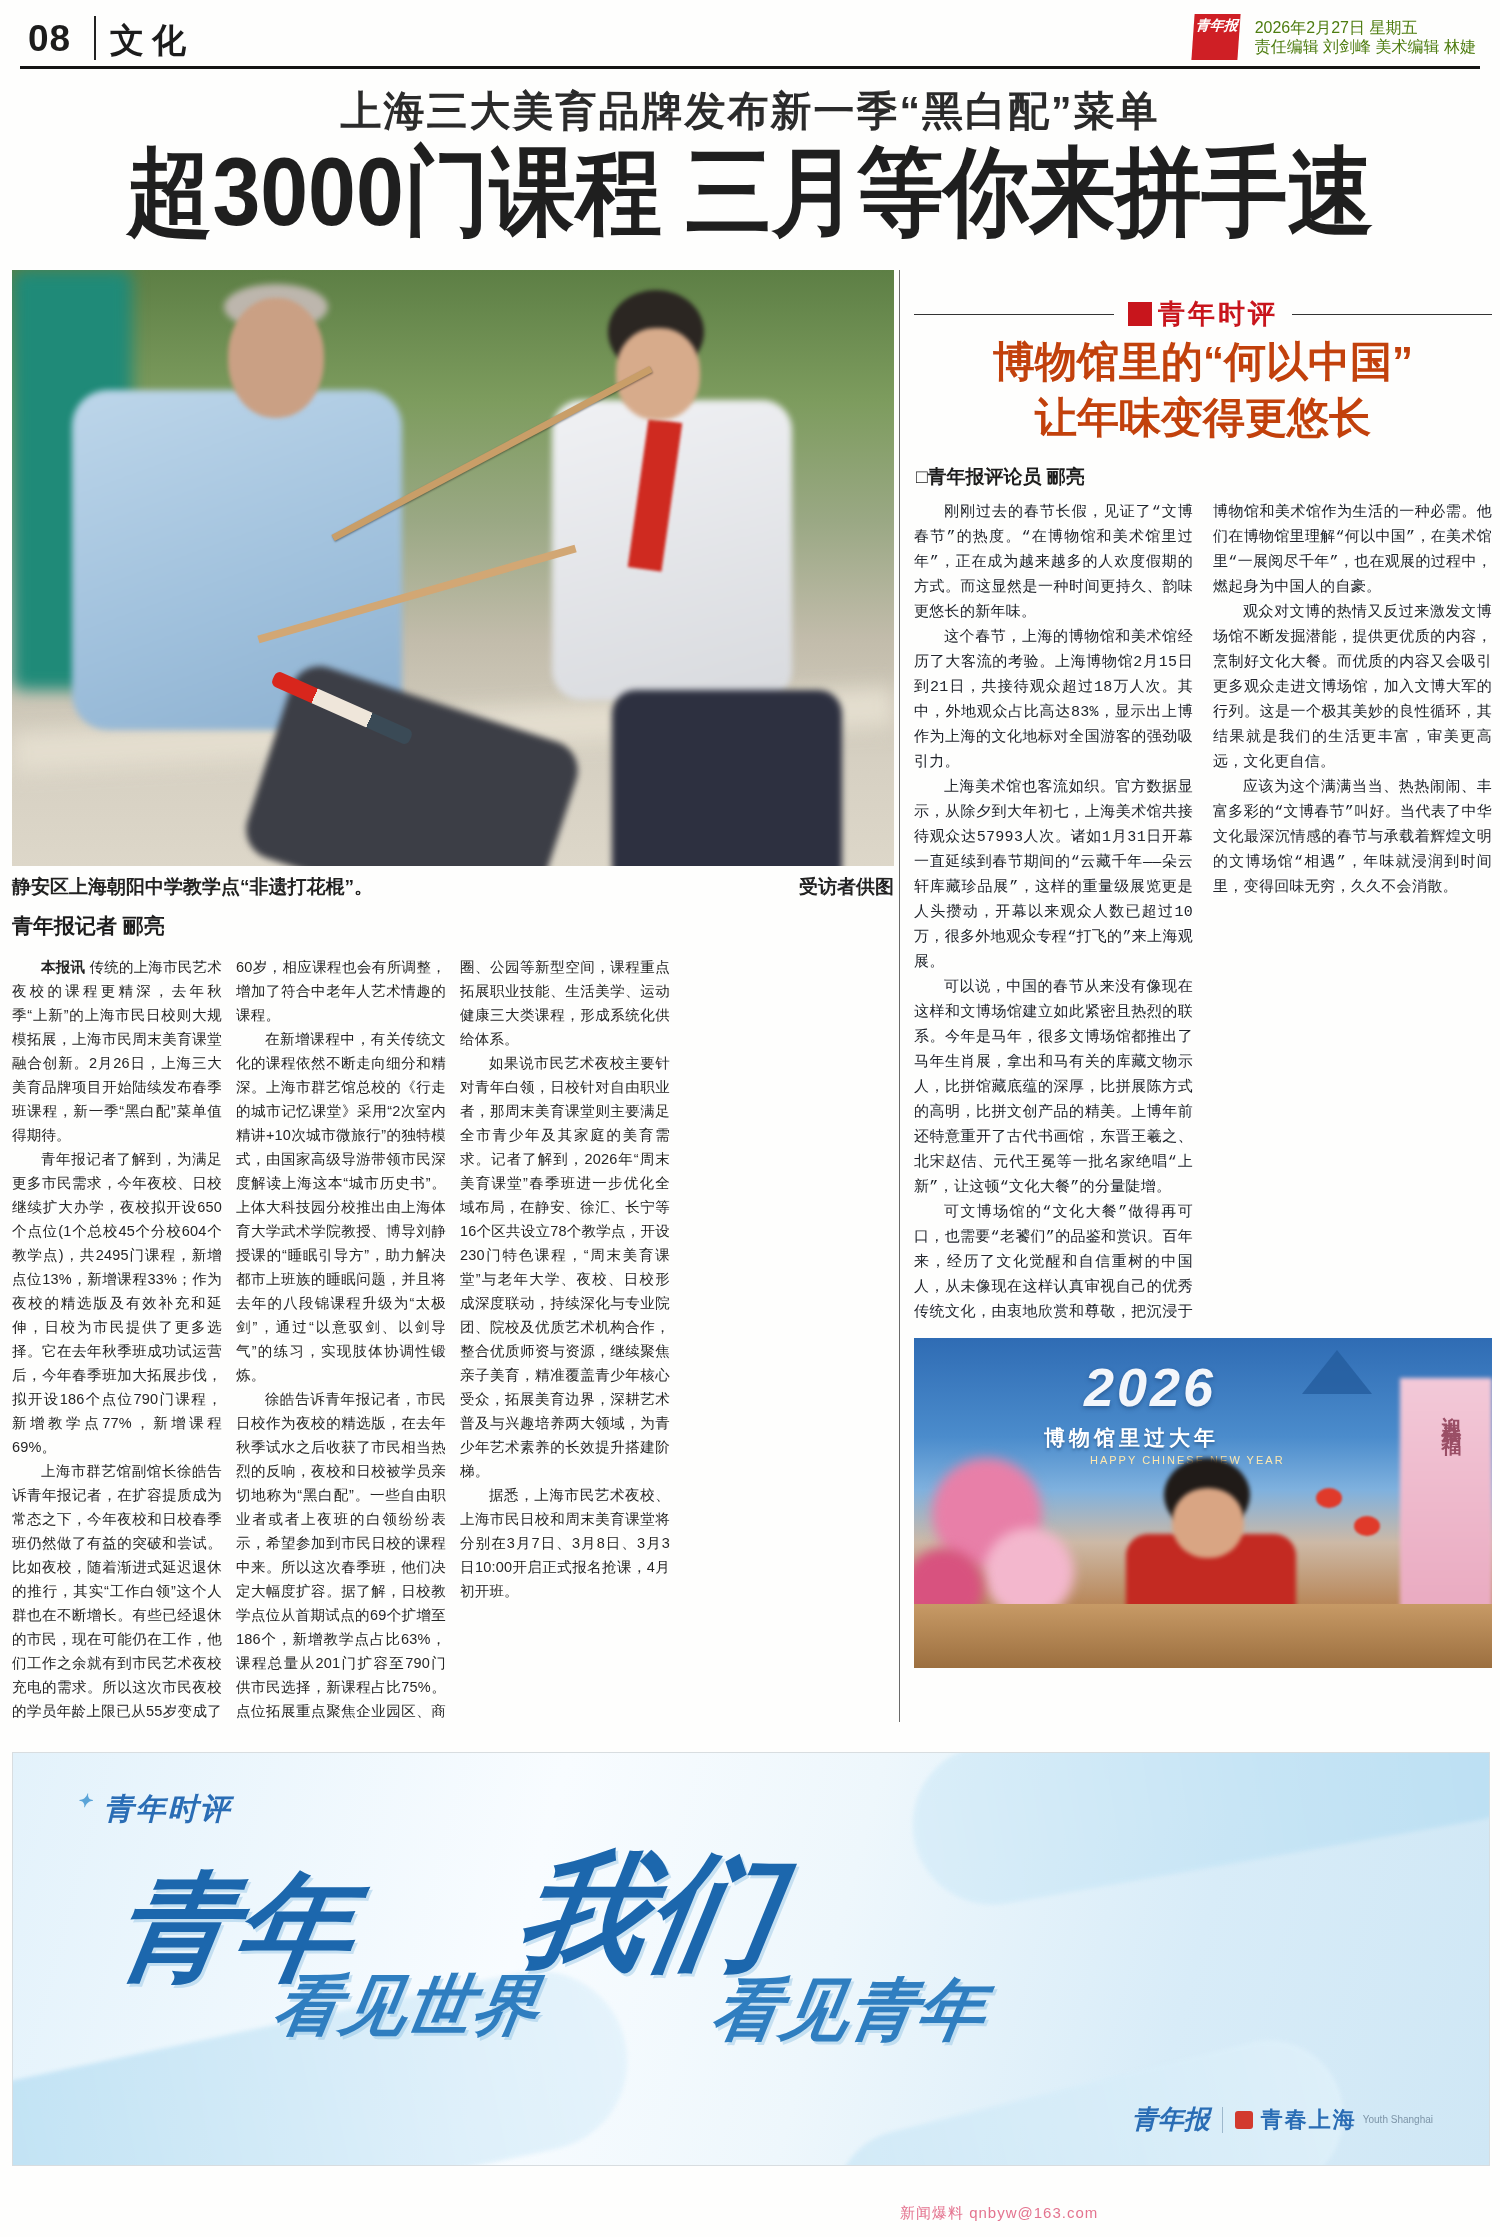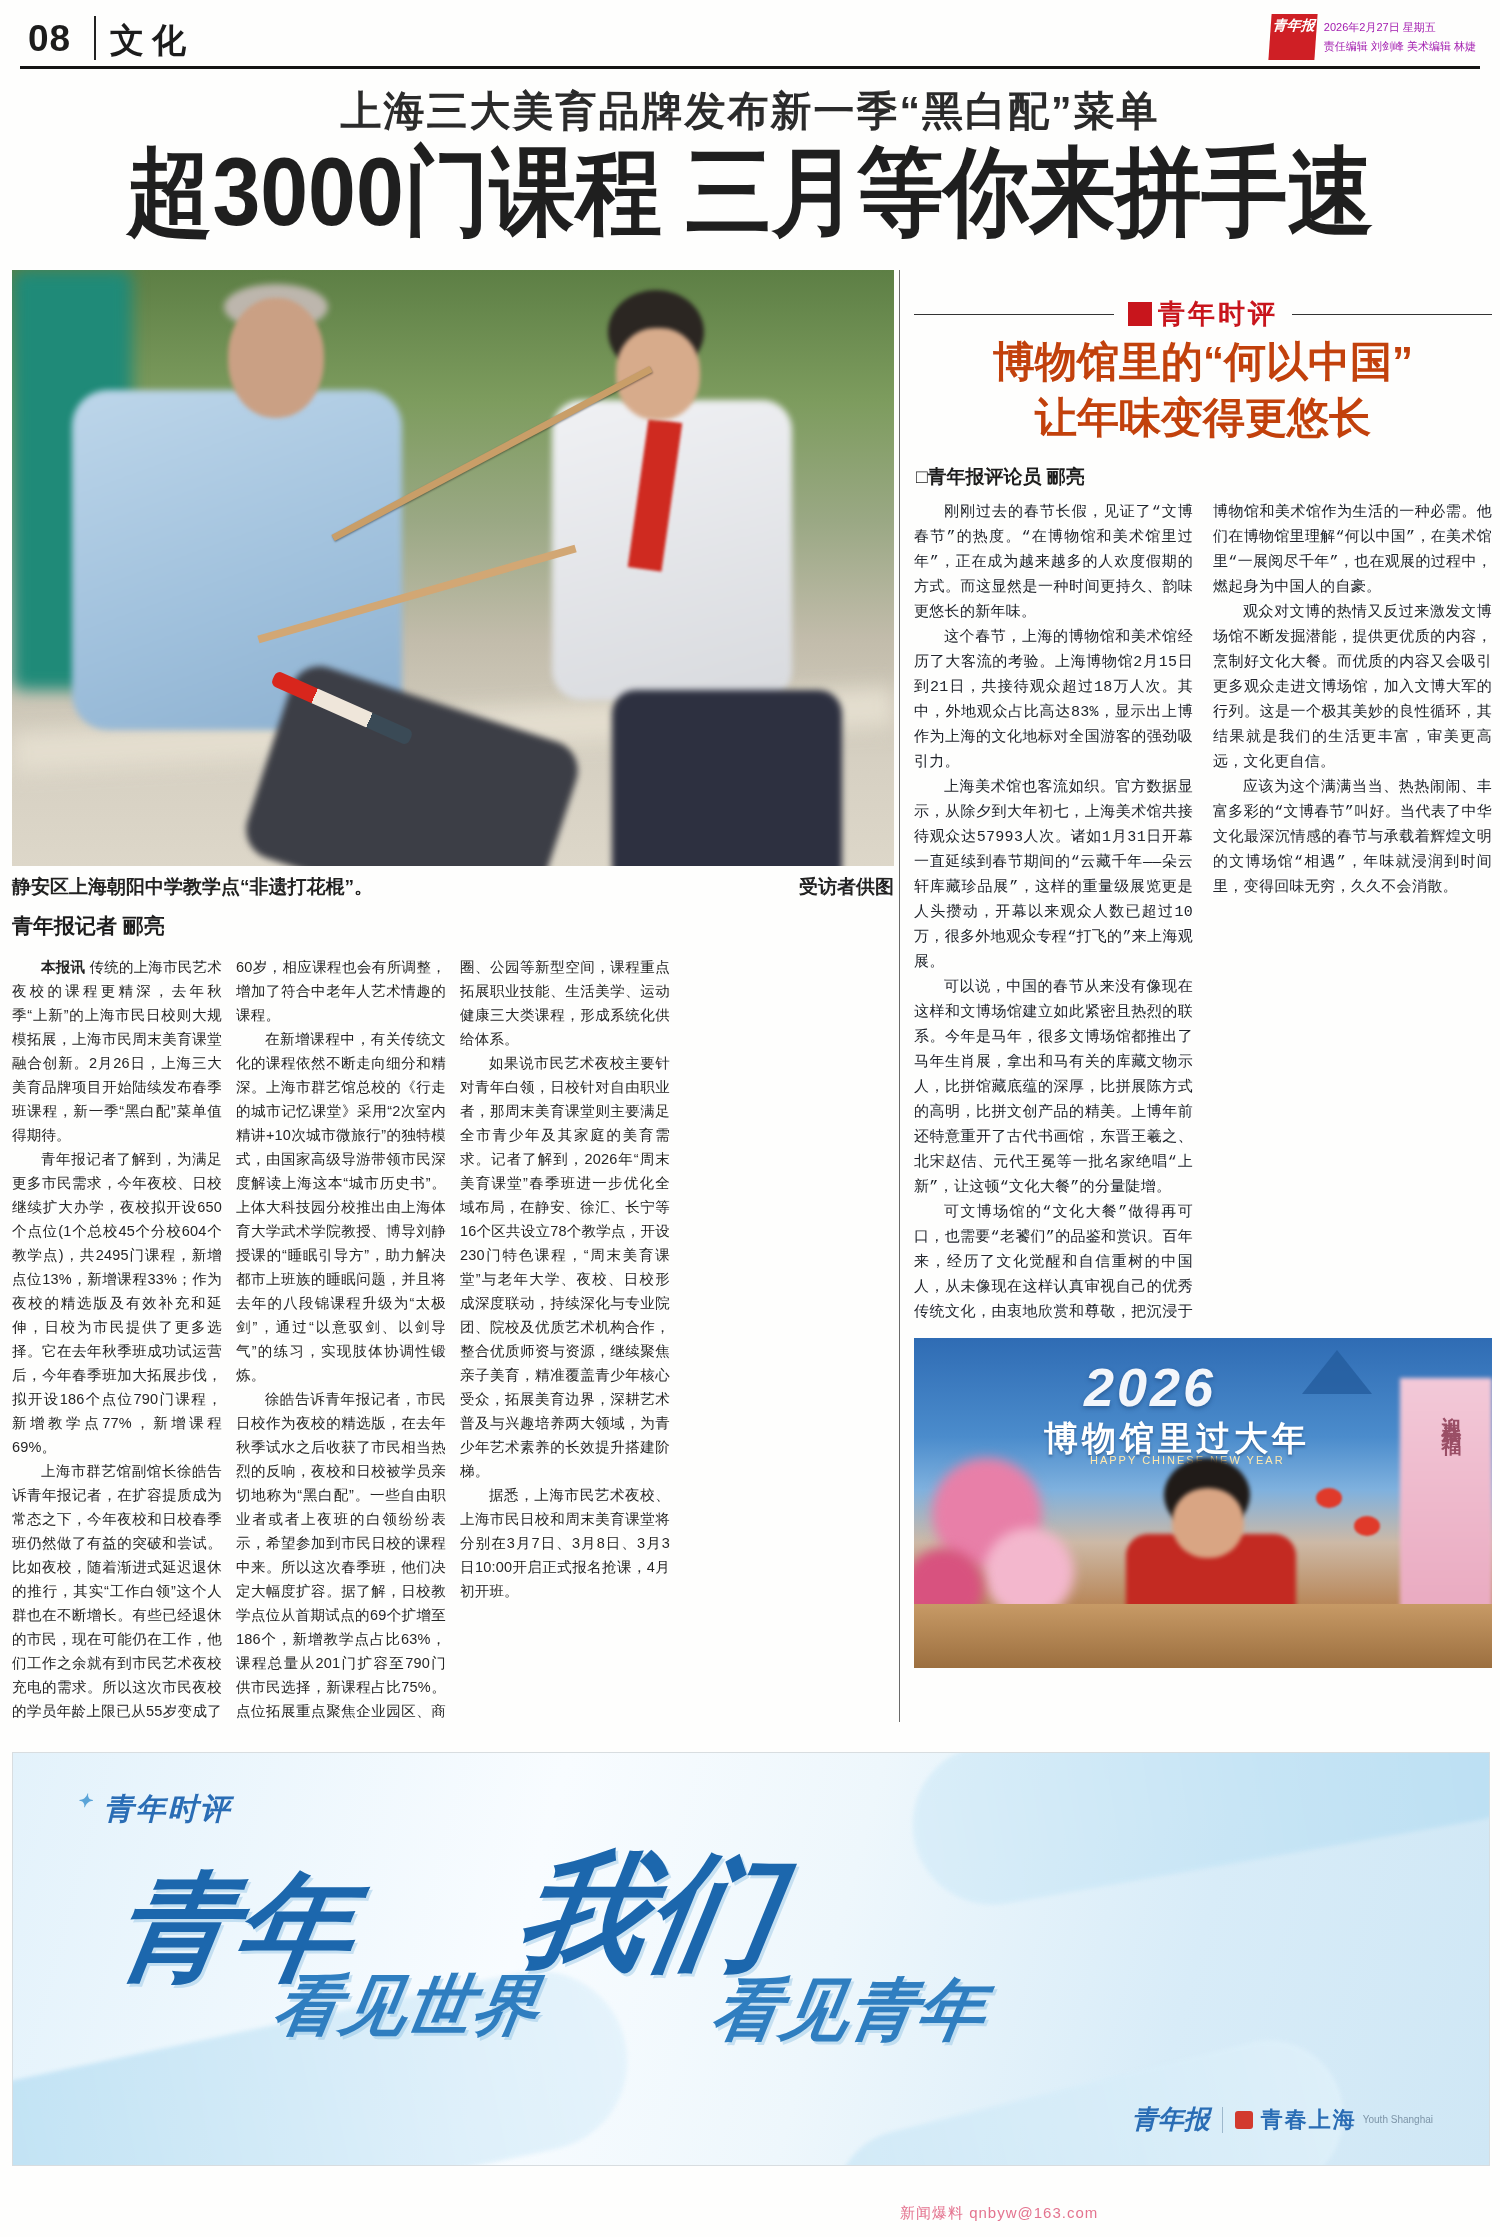--- a/index.html
+++ b/index.html
@@ -7,21 +7,21 @@
         font-family:"Liberation Sans",sans-serif;color:#1c1c1c;overflow:hidden;}
   
   .header{position:absolute;top:14px;left:20px;right:20px;height:50px;}
   .pageno{position:absolute;left:8px;top:4px;font-size:37px;font-weight:900;letter-spacing:1px;}
   .sec-sep{position:absolute;left:74px;top:2px;width:2px;height:44px;background:#222;}
   .section{position:absolute;left:90px;top:4px;font-size:34px;font-weight:700;letter-spacing:8px;}
   .mast{position:absolute;right:4px;top:0;display:flex;align-items:flex-start;}
   .mast-logo{width:46px;height:46px;background:#cf1f25;color:#fff;font-family:"Liberation Serif",serif;
              font-style:italic;font-weight:700;font-size:14px;line-height:15px;text-align:center;
              padding-top:4px;box-sizing:border-box;transform:skewX(-4deg);}
-  .mast-info{margin-left:8px;font-size:11px;color:#a21caf;line-height:19px;padding-top:4px;}
+  .mast-info{margin-left:16px;font-size:16px;color:#4d7c0f;line-height:19px;padding-top:4px;}
   .head-rule{position:absolute;top:66px;left:20px;right:20px;height:3px;background:#141414;}
   
   .kicker{position:absolute;top:84px;left:0;width:100%;text-align:center;font-size:41px;
           font-weight:700;letter-spacing:2px;color:#2b2b2b;}
   .headline{position:absolute;top:128px;left:0;width:100%;text-align:center;font-size:86px;
             font-weight:900;letter-spacing:0px;color:#1f1f1f;transform:scale(1.0,1.12);
             transform-origin:top center;white-space:nowrap;}
   
   .main-photo{position:absolute;left:12px;top:270px;width:882px;height:596px;overflow:hidden;
               background:linear-gradient(180deg,#5d7f45 0%,#7d9c5e 22%,#9aa884 42%,#c2bcab 62%,#d6d0c2 82%,#ddd7c9 100%);}
@@ -60,21 +60,21 @@
   .comm-byline{position:absolute;top:194px;left:2px;font-size:19px;font-weight:700;}
   .comm-body{position:absolute;top:230px;left:0;width:578px;height:836px;
              column-count:2;column-gap:20px;column-fill:auto;overflow:hidden;
              font-family:Liberation Mono, monospace;font-size:15px;line-height:25px;
              text-align:justify;color:#20242c;letter-spacing:0.3px;}
   .comm-body p{margin:0;text-indent:2em;}
   .comm-photo{position:absolute;top:1068px;left:0;width:578px;height:330px;overflow:hidden;
               background:linear-gradient(180deg,#2f6cb4 0%,#4b8ccc 30%,#7fb1de 46%,#cdb9a6 62%,#b9895c 80%,#a8794e 100%);}
   .cp-year{position:absolute;left:170px;top:18px;font-size:54px;font-weight:900;color:#f3f6fb;
            font-style:italic;text-shadow:0 2px 4px rgba(20,60,110,.5);letter-spacing:3px;}
-  .cp-title{position:absolute;left:130px;top:78px;font-size:34px;font-weight:800;color:#ffffff;
+  .cp-title{position:absolute;left:130px;top:86px;font-size:21px;font-weight:800;color:#ffffff;
             letter-spacing:4px;text-shadow:0 2px 3px rgba(20,60,110,.55);}
   .cp-sub{position:absolute;left:176px;top:116px;font-size:11px;color:#ffe9b0;letter-spacing:2px;}
   .cp-pagoda{position:absolute;right:120px;top:12px;width:70px;height:44px;background:#245c9e;
              clip-path:polygon(50% 0,100% 100%,0 100%);opacity:.8;}
   .cp-flower{position:absolute;border-radius:50%;filter:blur(6px);}
   .cp-panel{position:absolute;right:0;top:40px;width:92px;height:250px;background:linear-gradient(180deg,#f3c9d8,#e9a8bf);filter:blur(2px);}
   .cp-panel-text{position:absolute;right:26px;top:62px;writing-mode:vertical-rl;font-family:"Liberation Serif",serif;
                  font-size:20px;font-weight:700;color:#8c3b54;letter-spacing:6px;opacity:.85;}
   .cp-kid-hair{position:absolute;left:250px;top:120px;width:86px;height:74px;background:#201b18;border-radius:50%;filter:blur(2px);}
   .cp-kid-face{position:absolute;left:258px;top:150px;width:72px;height:70px;background:#d9a583;border-radius:48%;filter:blur(2px);}

